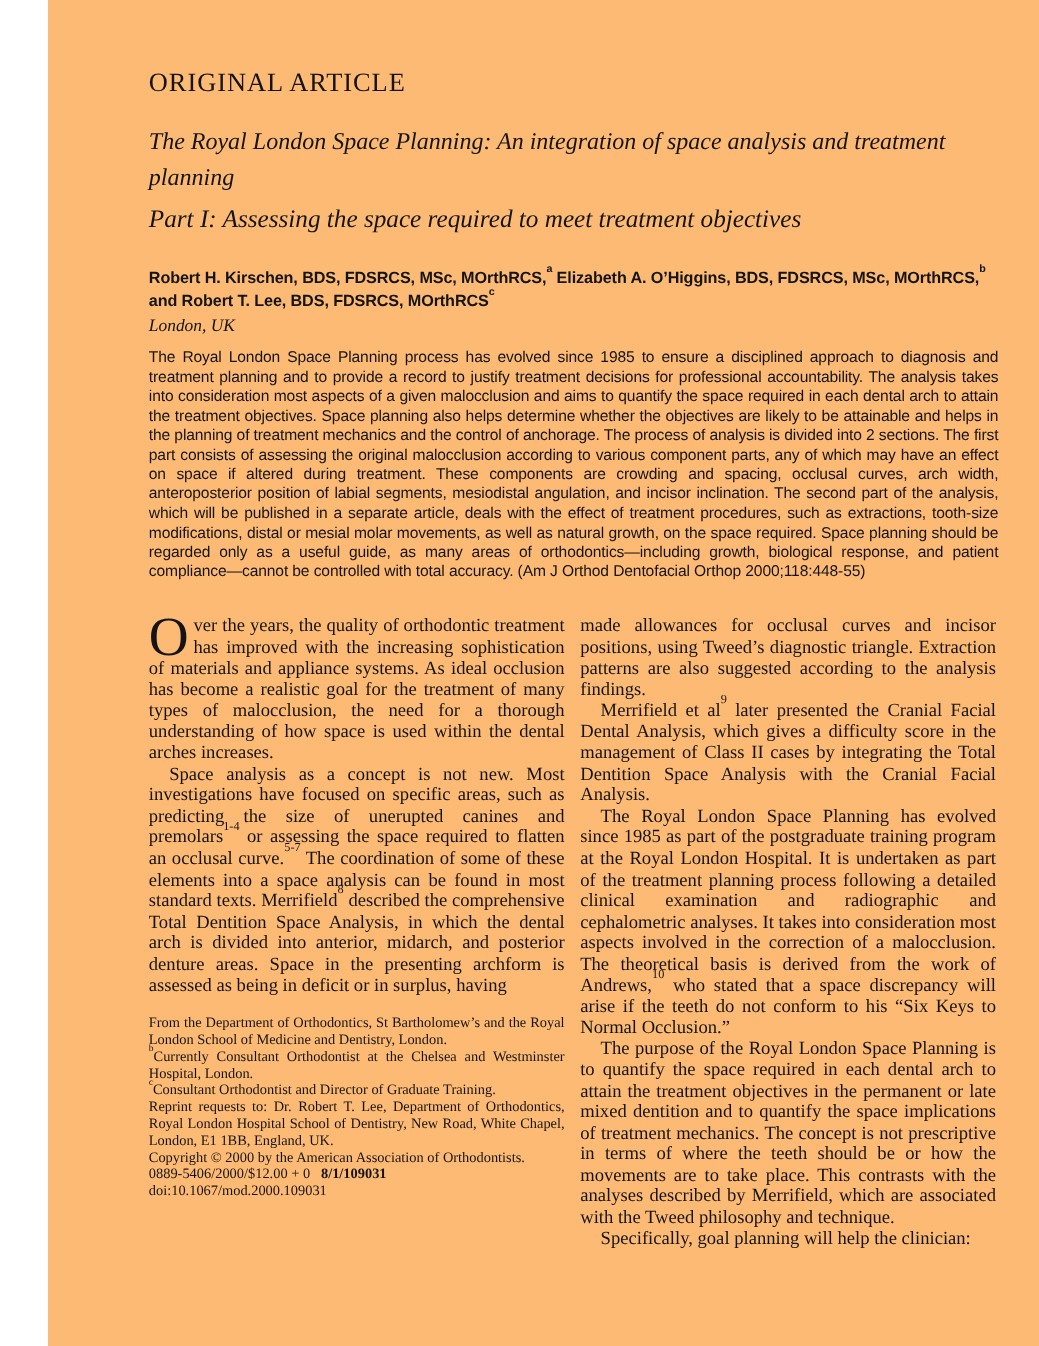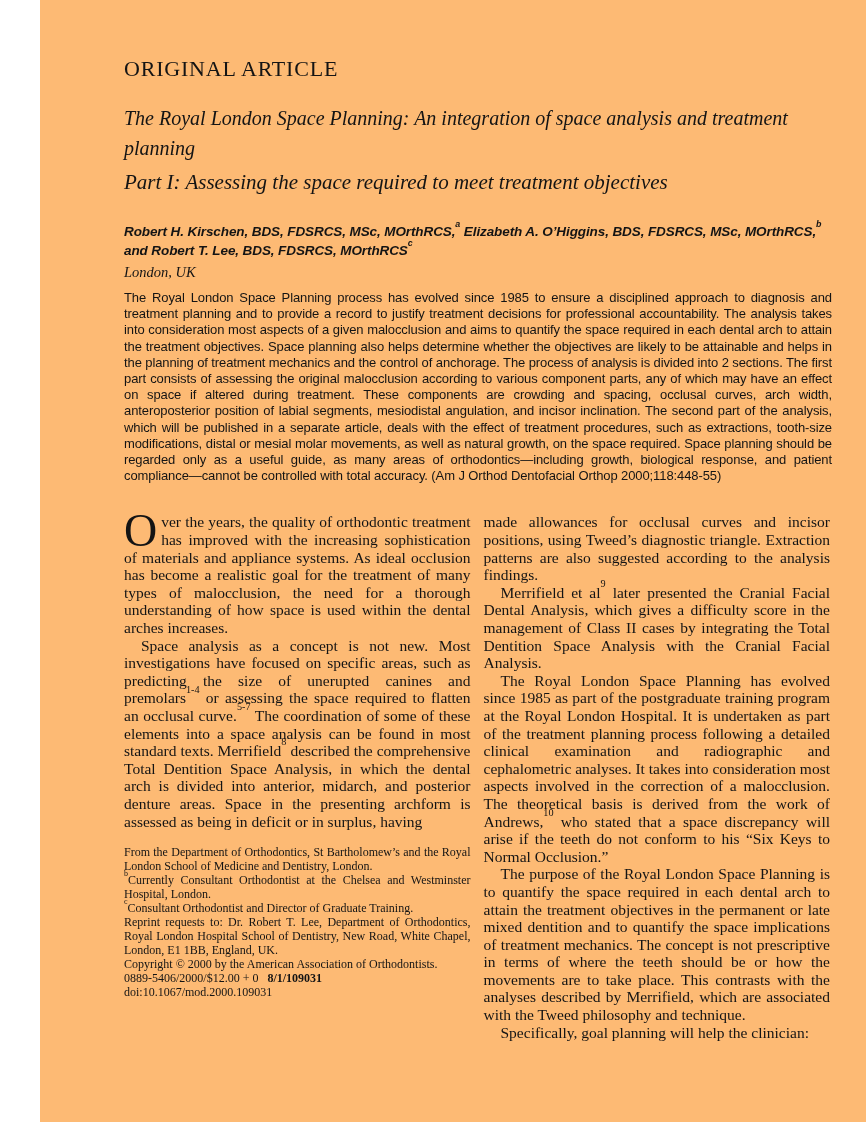--- a/index.html
+++ b/index.html
@@ -32,21 +32,20 @@
     font-size: 21px; line-height: 26px;
     margin-top: 6px;
   }
   .authors {
     font-family: "Liberation Sans", sans-serif;
     font-weight: bold;
     font-size: 13.5px; line-height: 19px;
     letter-spacing: -0.1px;
     margin-top: 27px;
     white-space: nowrap;
-    font-style: italic;
   }
   .location {
     font-family: "Liberation Serif", serif;
     font-style: italic;
     font-size: 14.5px; line-height: 18px;
     margin-top: 3px;
   }
   .abstract {
     font-family: "Liberation Sans", sans-serif;
     font-size: 13px; line-height: 16.2px;

